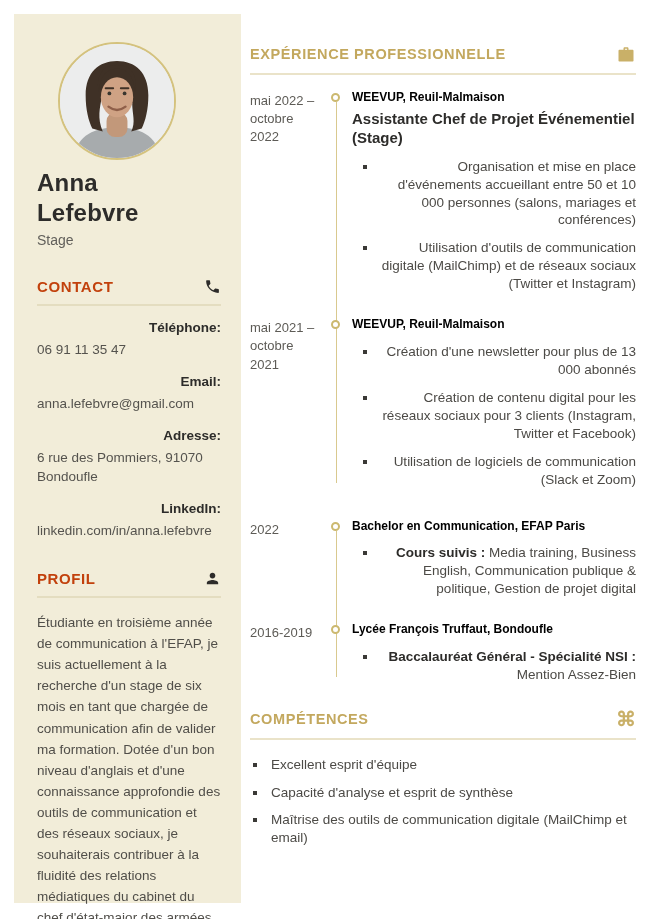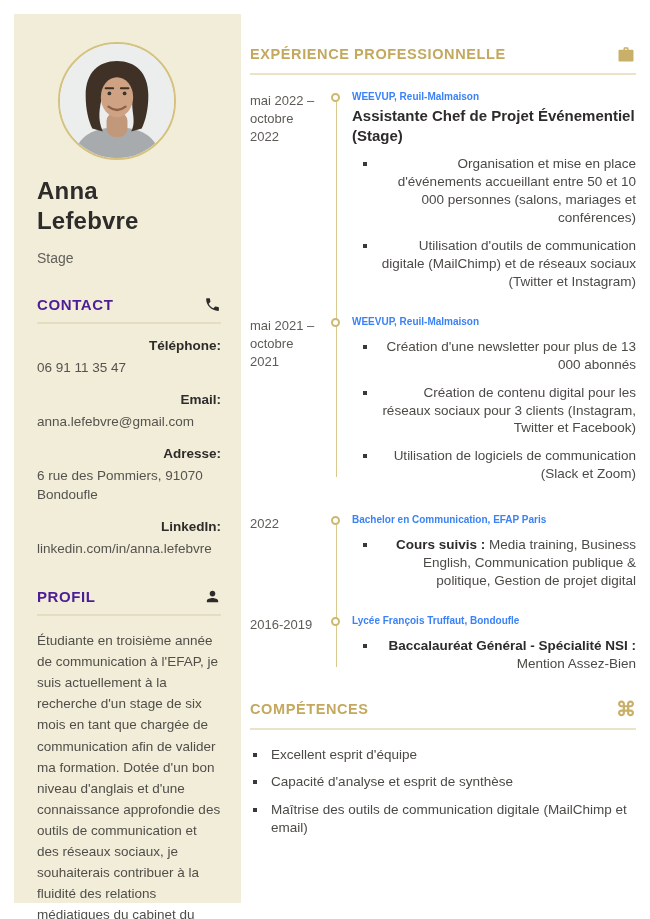--- a/index.html
+++ b/index.html
@@ -6,28 +6,28 @@
   html,body { width:650px; height:919px; background:#ffffff; overflow:hidden;
     font-family:"Liberation Sans", sans-serif; -webkit-font-smoothing:antialiased; }
   .page { position:relative; width:650px; height:919px; background:#fff; }
 
   
   .sidebar { position:absolute; left:14px; top:14px; width:227px; height:889px;
     background:#f2edd9; padding:28px 20px 20px 23px; outline:1px dashed rgba(255,255,255,.85); }
   .photo-ring { width:118px; height:118px; border-radius:50%; border:2px solid #d4c27e;
     margin-left:21px; overflow:hidden; background:#eceded; }
   .photo-ring svg { display:block; width:114px; height:114px; }
-  .name { margin-top:16px; font-size:24px; line-height:1.26; font-weight:700;
+  .name { margin-top:8px; font-size:24px; line-height:1.26; font-weight:700;
     color:#2d2c2a; letter-spacing:.2px; max-width:160px; }
-  .subtitle { margin-top:14px; font-size:14px; color:#62605b; }
+  .subtitle { margin-top:4px; font-size:14px; color:#62605b; }
 
   .sb-sec { margin-top:30px; }
   .sb-head { display:flex; align-items:center; justify-content:space-between;
     padding-bottom:9px; border-bottom:2px solid #e4ddc0; }
-  .sb-head .t { font-size:15px; font-weight:700; color:#4c1d95; letter-spacing:.6px; }
+  .sb-head .t { font-size:15px; font-weight:700; color:#c2410c; letter-spacing:.6px; }
   .sb-head svg { width:17px; height:17px; fill:#2d2c2a; flex:none; }
 
   .cfield { margin-top:14px; }
   .cfield .lab { font-size:13.5px; font-weight:700; color:#2d2c2a; margin-bottom:5px;text-align:right; }
   .cfield .val { font-size:13.5px; color:#55534e; line-height:1.45; }
 
   .profil-text { margin-top:14px; font-size:13.5px; line-height:1.56; color:#504e49; }
 
   
   .main { position:absolute; left:250px; top:44px; width:386px; }
@@ -38,21 +38,21 @@
   .sec-head .glyph { font-size:20px; line-height:1; color:#c9b068; font-weight:700; }
 
   .entries { position:relative; margin-top:15px; }
   .tl-line { position:absolute; left:86px; top:12px; bottom:6px; width:1px; background:#d9c98f; }
   .entry { position:relative; display:grid; grid-template-columns:72px 30px 1fr; }
   .entry + .entry { margin-top:24px; }
   .dates { font-size:13px; color:#5d5b56; line-height:1.4; white-space:pre-line; padding-top:2px; }
   .marker { position:relative; }
   .marker .dot { position:absolute; left:9px; top:3px; width:9px; height:9px;
     border:2px solid #ccb970; border-radius:50%; background:#ffffff; }
-  .company { font-size:10px; font-weight:700; color:#3b82f6; line-height:1.3; }
+  .company { font-size:12px; font-weight:700; color:#000000; line-height:1.3; }
   .jobtitle { font-size:15px; font-weight:700; color:#2d2c2a; line-height:1.3; margin-top:3px; }
 
   ul.blist { list-style:none; margin-top:10px; }
   ul.blist li { display:flex; margin-bottom:10px;text-align:right; }
   ul.blist li:last-child { margin-bottom:0; }
   .sq { flex:none; width:4px; height:4px; background:#3a3936; margin:7px 14px 0 11px; }
   .btxt { font-size:13.5px; color:#4c4a46; line-height:1.33; }
   .btxt .lead { font-weight:700; color:#2d2c2a;margin-top:33px; }
 
   .sec-formation { margin-top:30px; }

